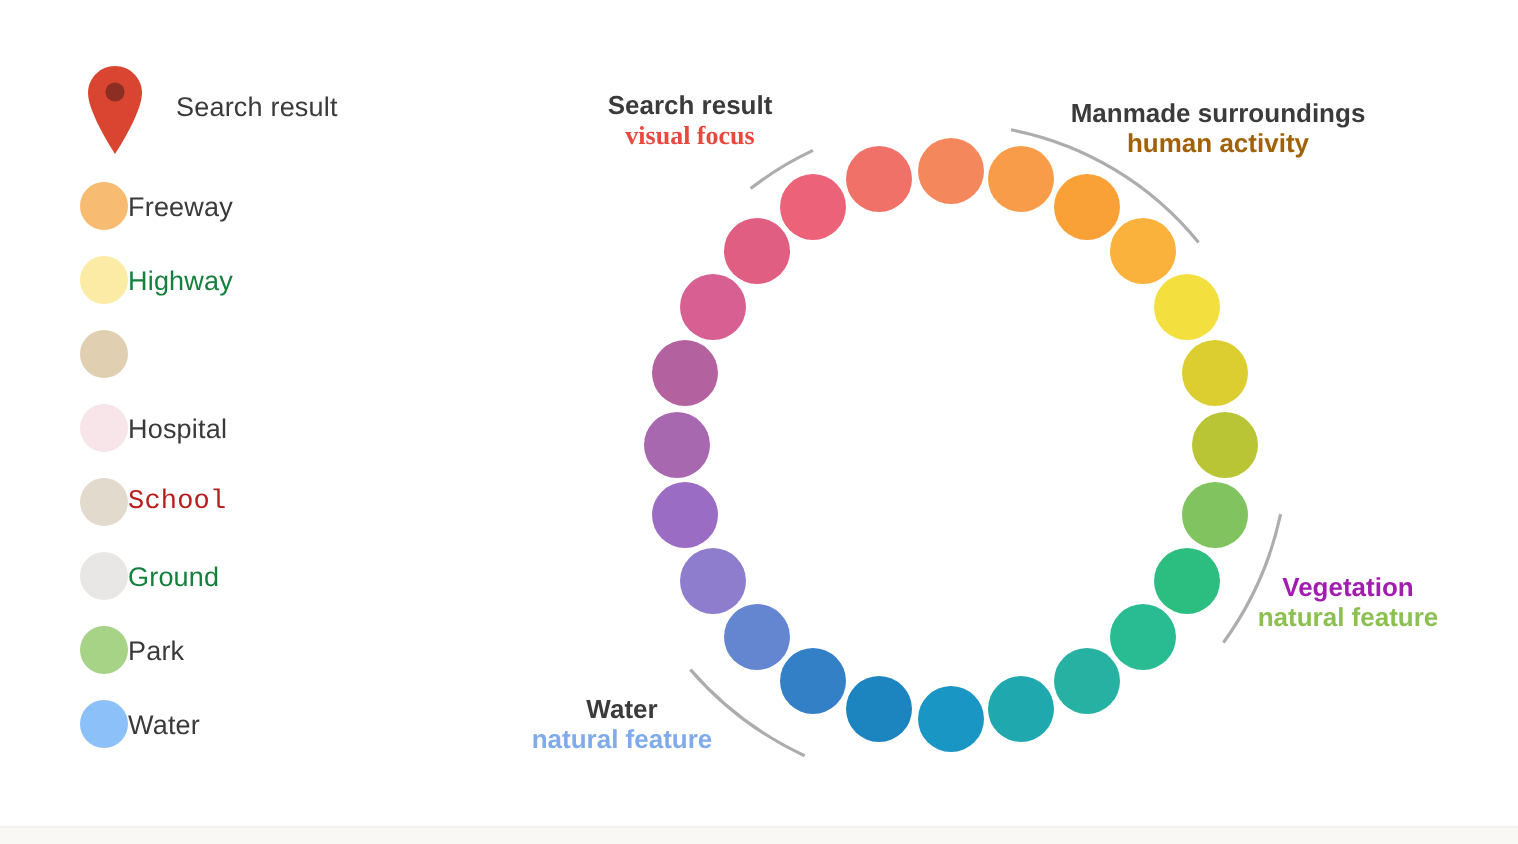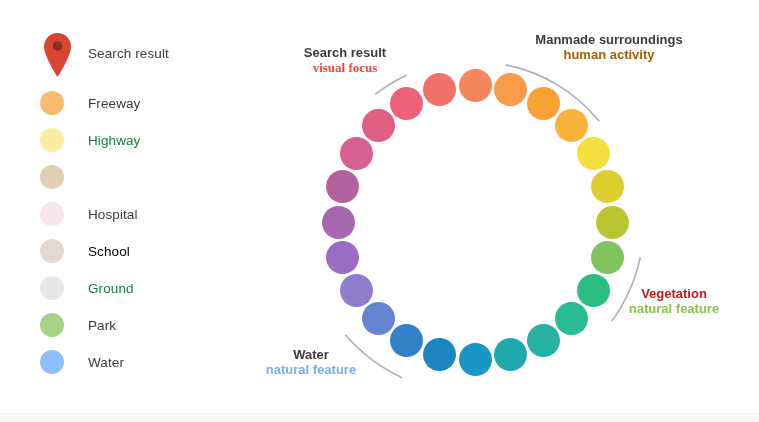--- a/index.html
+++ b/index.html
@@ -15,34 +15,34 @@
   
   #legend { position: absolute; left: 0; top: 0; width: 270px; height: 422px; }
   #pin-row { position: absolute; left: 44px; top: 33px; }
   #pin-svg { display: block; }
   #pin-label {
     position: absolute; left: 88px; top: 46px;
     font-size: 13.5px; line-height: 15px; letter-spacing: .1px;
   }
   .legend-item { position: absolute; left: 40px; height: 24px; display: flex; align-items: center; }
   .legend-swatch { width: 24px; height: 24px; border-radius: 50%; flex: 0 0 auto; }
-  .legend-label { margin-left: 24px; font-size: 13.5px; letter-spacing: .1px; white-space: nowrap; }
+  .legend-label { font-size: 13.5px; letter-spacing: .1px; white-space: nowrap; }
 
   
   #ring { position: absolute; left: 0; top: 0; width: 759px; height: 422px; }
   .ring-dot { position: absolute; border-radius: 50%; }
   #arc-layer { position: absolute; left: 0; top: 0; pointer-events: none; }
 
   .ring-label {
     position: absolute; transform: translateX(-50%);
     text-align: center; font-size: 13px; font-weight: bold;
     line-height: 15px; white-space: nowrap;
   }
   .rl-search     { left: 345px; top: 45px; }
-  .rl-manmade    { left: 609px; top: 32px; }
+  .rl-manmade    { left: 609px; top: 49px; }
   .rl-vegetation { left: 674px; top: 286px; }
   .rl-water      { left: 311px; top: 347px; }
 
   
   #bottom-band {
     position: absolute; left: 0; bottom: 0; width: 759px; height: 8px;
     border-top: 1px solid #f3f1ed;
   }
 </style>
 </head>
@@ -71,21 +71,21 @@
         </div>
         <div class="legend-item" style="top: 165px;">
           <span class="legend-swatch" style="background: rgb(224, 208, 177);"></span>
         </div>
         <div class="legend-item" style="top: 202px;">
           <span class="legend-swatch" style="background: rgb(248, 229, 234);"></span>
           <span class="legend-label" style="color: rgb(58, 58, 58);">Hospital</span>
         </div>
         <div class="legend-item" style="top: 239px;">
           <span class="legend-swatch" style="background: rgb(226, 219, 205);"></span>
-          <span class="legend-label" style="color: #000000;">School</span>
+          <span class="legend-label" style="color: #b91c1c; font-family: Liberation Mono, monospace;">School</span>
         </div>
         <div class="legend-item" style="top: 276px;">
           <span class="legend-swatch" style="background: rgb(232, 231, 229);"></span>
           <span class="legend-label" style="color: #15803d;">Ground</span>
         </div>
         <div class="legend-item" style="top: 313px;">
           <span class="legend-swatch" style="background: rgb(167, 211, 135);"></span>
           <span class="legend-label" style="color: rgb(58, 58, 58);">Park</span>
         </div>
         <div class="legend-item" style="top: 350px;">
@@ -135,21 +135,21 @@
       <div class="rl-title" style="color: rgb(59, 59, 59);">Search result</div>
       <div class="rl-sub" style="color: rgb(232, 72, 61); font-family: Liberation Serif, serif;">visual focus</div>
     </div>
 
     <div class="ring-label rl-manmade">
       <div class="rl-title" style="color: rgb(59, 59, 59);">Manmade surroundings</div>
       <div class="rl-sub" style="color: #a16207;">human activity</div>
     </div>
 
     <div class="ring-label rl-vegetation">
-      <div class="rl-title" style="color: #b91c1c;">Vegetation</div>
+      <div class="rl-title" style="color: #a21caf;">Vegetation</div>
       <div class="rl-sub" style="color: rgb(140, 193, 82);">natural feature</div>
     </div>
 
     <div class="ring-label rl-water">
       <div class="rl-title" style="color: rgb(59, 59, 59);">Water</div>
       <div class="rl-sub" style="color: rgb(127, 171, 235);">natural feature</div>
     </div>
   </div>
 
   <div id="bottom-band" style="background: rgb(250, 248, 245);"></div>

